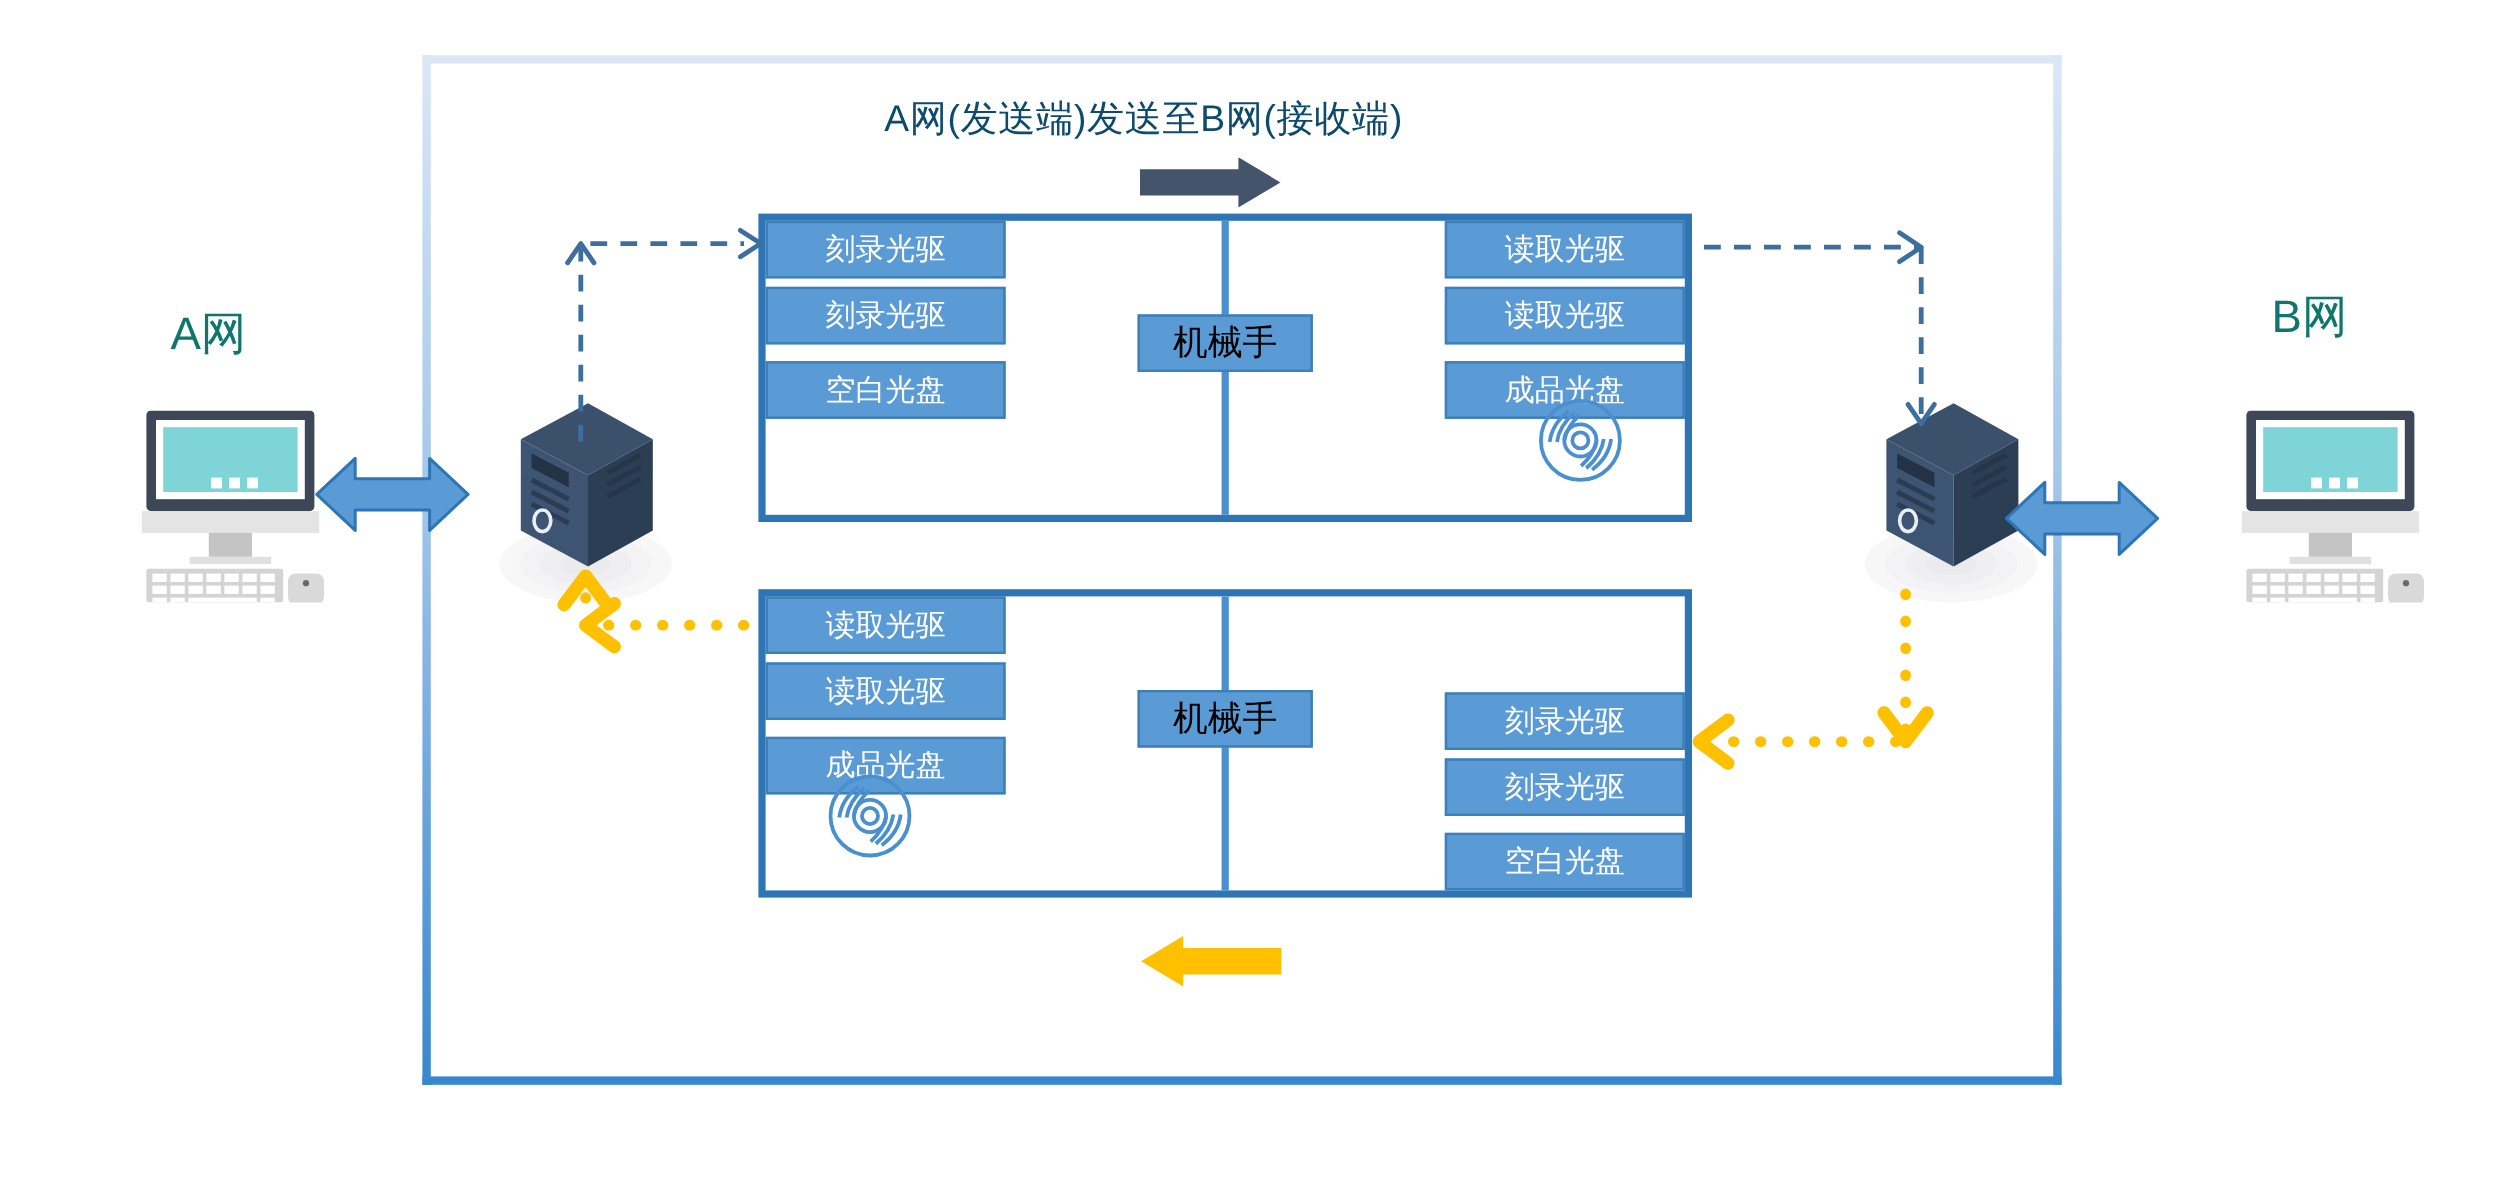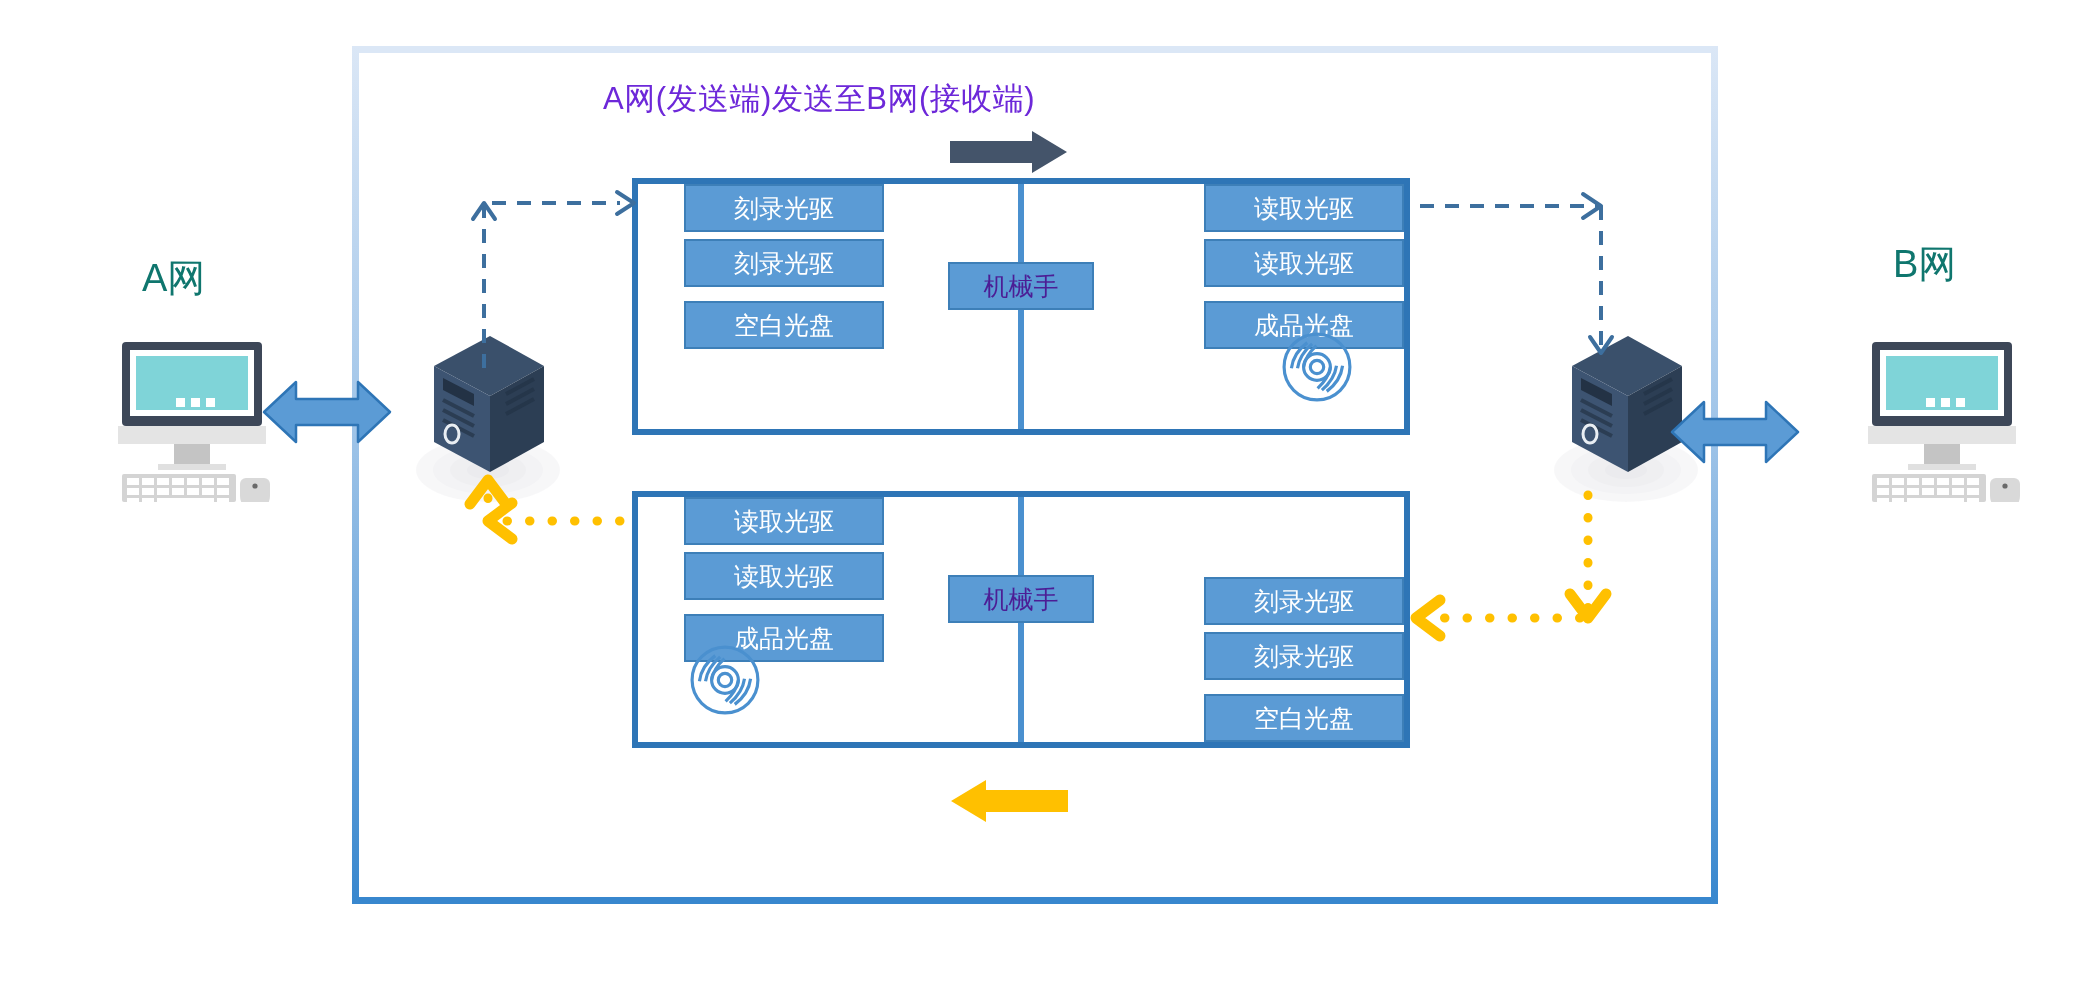--- a/index.html
+++ b/index.html
@@ -13,22 +13,22 @@
     box-sizing:border-box;
     background:
       linear-gradient(to bottom,#dbe7f6 0%,#9fc4e8 45%,#3887ce 100%) left top/7px 100% no-repeat,
       linear-gradient(to bottom,#dbe7f6 0%,#9fc4e8 45%,#3887ce 100%) right top/7px 100% no-repeat,
       linear-gradient(to right,#dbe7f6,#dbe7f6) left top/100% 7px no-repeat,
       linear-gradient(to right,#3887ce,#3887ce) left bottom/100% 7px no-repeat;
   }
 
   
   .flow-title{
-    position:absolute;text-align:left;white-space:nowrap;
-    font-size:31px;color:#6d28d9;letter-spacing:.5px;
+    position:absolute;text-align:center;white-space:nowrap;
+    font-size:31px;color:#0c4a6e;letter-spacing:.5px;
   }
   #title-top{left:603px;top:78px;width:700px;}
   #title-bottom{left:603px;top:825px;width:700px;}
 
   
   .big-arrow{position:absolute;}
   #arrow-right-big{left:950px;top:131px;}
   #arrow-left-big{left:950px;top:780px;}
 
   
@@ -38,41 +38,40 @@
   }
   #box-top{left:632px;top:178px;width:778px;height:257px;}
   #box-bottom{left:632px;top:491px;width:778px;height:257px;}
   .divider{
     position:absolute;top:0;width:6px;height:100%;
     background:#4a90cf;left:50%;margin-left:-3px;
   }
   .slot-col{
     position:absolute;display:flex;flex-direction:column;
     width:200px;
-    padding-left:46px;
   }
   .slot-col.left{left:0;}
   .slot-col.right{right:0;}
   .slot-col.top-align{top:0;}
   .slot-col.bottom-align{bottom:0;}
   .slot{
     box-sizing:border-box;height:48px;
     background:#5b9bd5;border:2px solid #3d7fb8;
     color:#ffffff;font-size:25px;line-height:44px;
     text-align:center;white-space:nowrap;
   }
   .slot.gap-below{margin-bottom:7px;}
   .slot.gap-below-lg{margin-bottom:14px;}
 
   
   .arm-label{
     position:absolute;box-sizing:border-box;
     width:146px;height:48px;
     background:#5b9bd5;border:2px solid #3d7fb8;
-    color:#4c1d95;font-size:25px;line-height:44px;text-align:center;
+    color:#000000;font-size:29px;line-height:44px;text-align:center;
     left:50%;margin-left:-73px;white-space:nowrap;
   }
   #arm-top{top:78px;}
   #arm-bottom{top:78px;}
 
   
   .disc-icon{position:absolute;width:78px;height:78px;}
   #disc-top{right:48px;top:144px;}
   #disc-bottom{left:48px;top:144px;}
 

